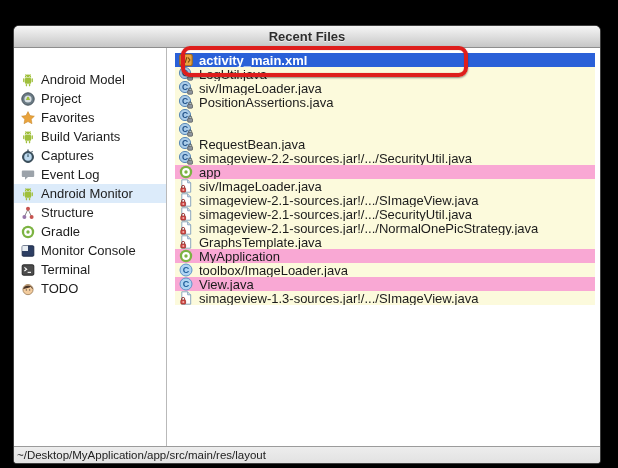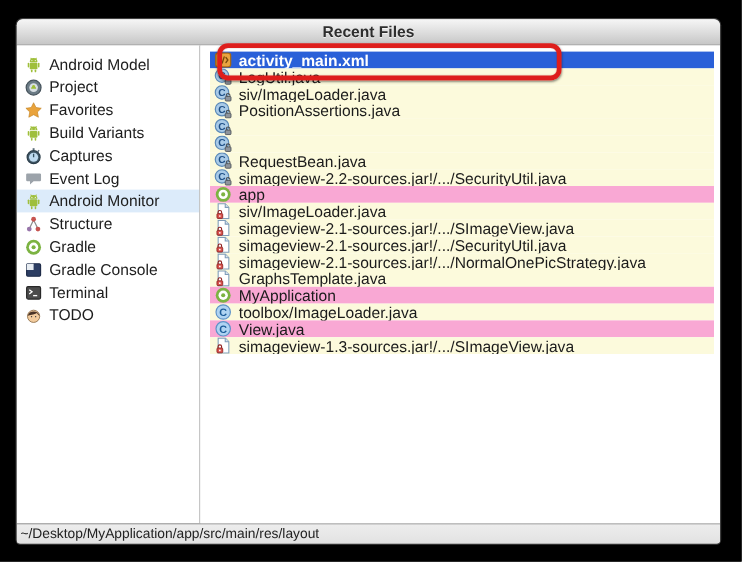--- a/index.html
+++ b/index.html
@@ -1,35 +1,35 @@
 <!DOCTYPE html>
 <html style="--sel: #2a60d8; --yellow: #fcfadc; --hl: #dcebfa; --annot: #de1e1c;"><head>
 <meta charset="utf-8">
 <style>
   * { margin:0; padding:0; box-sizing:border-box; }
   html,body { width:618px; height:468px; background:#000; overflow:hidden;
     font-family:"Liberation Sans", sans-serif; }
   .window {
-    position:absolute; left:14px; top:16px; width:586px; height:437px;
+    position:absolute; left:14px; top:26px; width:586px; height:437px;
     background:#fff; border-radius:5px 5px 3px 3px;
     box-shadow:0 0 0 1px rgba(70,70,70,.9);
     display:flex; flex-direction:column; overflow:hidden;
   }
   .titlebar {
     height:22px; flex:0 0 22px;
     background:linear-gradient(#f6f6f6,#dcdcdc 55%,#c6c6c6);
     border-bottom:1px solid #8e8e8e;
     display:flex; align-items:center; justify-content:center;
   }
   .titlebar .title {
     font-size:13px; font-weight:bold; color:#2e2e2e;
     text-shadow:0 1px 0 rgba(255,255,255,.65);
   }
   .main { flex:1 1 auto; display:flex; min-height:0; background:#fff; }
-  .sidebar { width:152px; flex:0 0 152px; padding-top:6px; background:#fff; }
+  .sidebar { width:152px; flex:0 0 152px; padding-top:6px; background:#fff;margin-top:16px; }
   .vdivider { width:1px; background:#b9b9b9; flex:0 0 1px; }
   .filelist { flex:1 1 auto; padding:5px 5px 0 8px; position:relative; background:#fff; }
 
   .srow {
     height:19px; display:flex; align-items:center; gap:5px;
     padding-left:6px; font-size:13px; color:#1d1d1d; white-space:nowrap;
     cursor:default;
   }
   .srow.hl { background:var(--hl,#dcebfa); }
   .srow .icon, .frow .icon { width:16px; height:16px; flex:0 0 16px; display:inline-flex; }
@@ -192,21 +192,21 @@
           </span>
           <span>Gradle</span>
         </div>
         <div class="srow">
           <span class="icon">
             <svg viewBox="0 0 16 16">
               <rect x="2.2" y="2.8" width="11.6" height="10.4" rx="1" fill="#2d3e63" stroke="#1f2c49"></rect>
               <path d="M2.2 3.8q0-1 1-1h4.8v5.2H2.2z" fill="#e8edf2"></path>
             </svg>
           </span>
-          <span>Gradle Console</span>
+          <span>Monitor Console</span>
         </div>
         <div class="srow">
           <span class="icon">
             <svg viewBox="0 0 16 16">
               <rect x="2.2" y="2.8" width="11.6" height="10.4" rx="1.2" fill="#4c4c4c" stroke="#282828"></rect>
               <path d="M4.4 5.4l2.3 1.8-2.3 1.8" fill="none" stroke="#fff" stroke-width="1.1"></path>
               <rect x="7.6" y="9.8" width="3.4" height="1.1" fill="#fff"></rect>
             </svg>
           </span>
           <span>Terminal</span>

